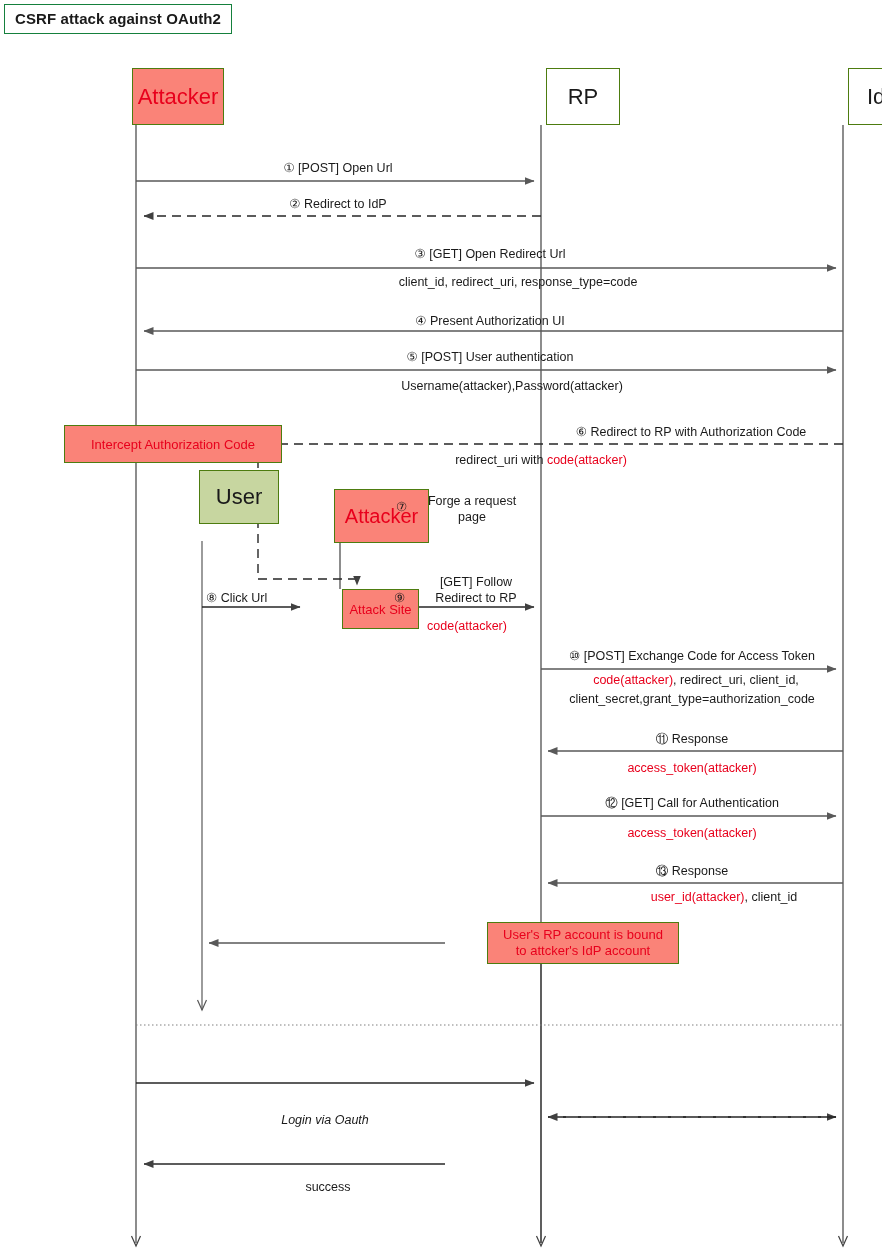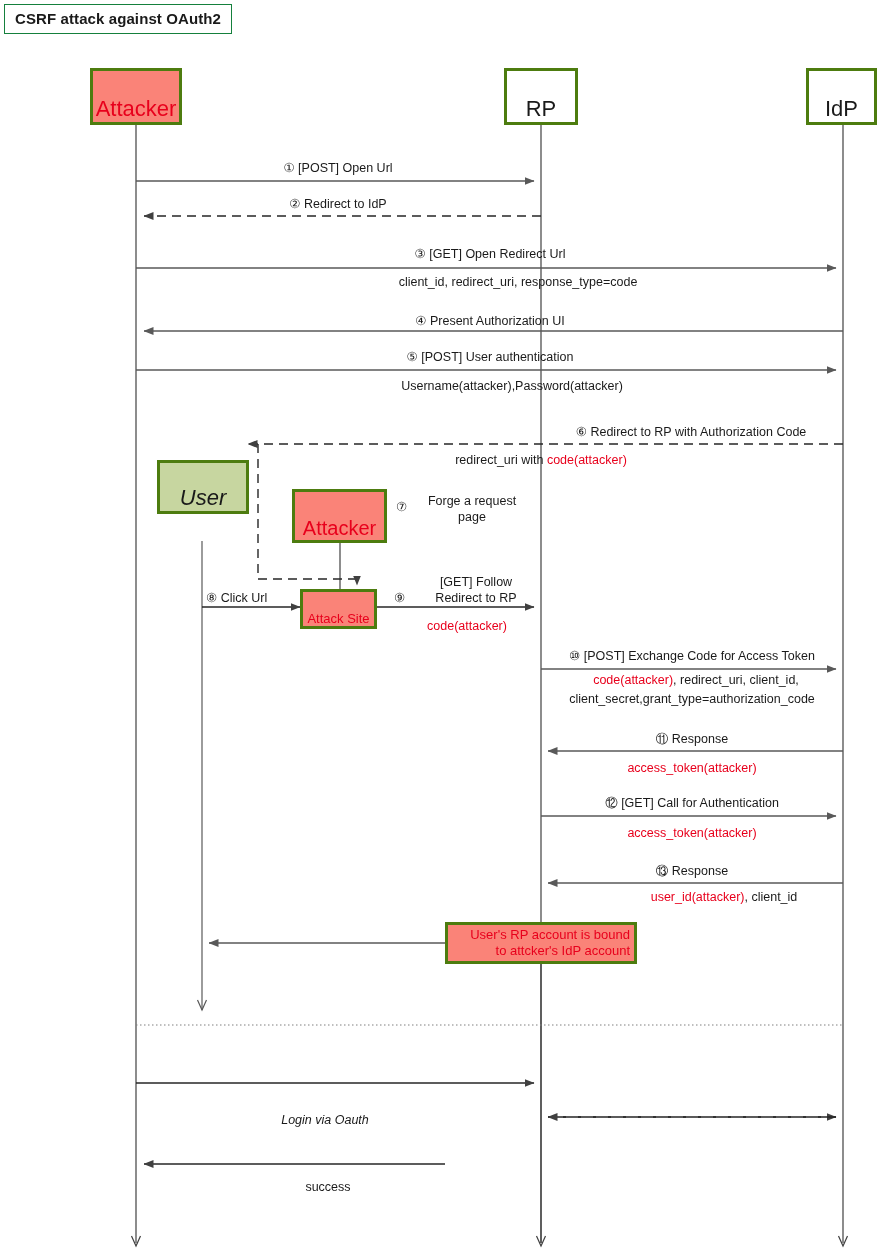--- a/index.html
+++ b/index.html
@@ -9,23 +9,23 @@
 
   .title-box{
     position:absolute;left:4px;top:4px;
     border:1px solid #15803d;background:#ffffff;
     padding:5px 10px 6px 10px;
     font-size:15px;font-weight:bold;letter-spacing:.1px;
     white-space:nowrap;
   }
 
   .actor{
-    position:absolute;border:3px solid #4d7c0f;
-    display:flex;align-items:flex-end;justify-content:center;
-    box-sizing:border-box;text-align:center;
+    position:absolute;border:1px solid #4d7c0f;
+    display:flex;align-items:center;justify-content:center;
+    box-sizing:border-box;text-align:center;margin-left:42px;
   }
   .actor.red{background:#fa8378;}
   .actor.green{background:#c7d6a0;}
   .actor.big{font-size:22px;}
   .actor.med{font-size:16px;}
   .actor.small{font-size:13px;}
   .actor.tiny{font-size:12px;line-height:1.25;padding:2px 4px;}
 
   .lbl{
     position:absolute;
@@ -114,32 +114,35 @@
   </div>
 
   <div class="actor" style="left:504px;top:68px;width:74px;height:57px;background:#ffffff;font-size:22px;">
     <span>RP</span>
   </div>
 
   <div class="actor" style="left:806px;top:68px;width:71px;height:57px;background:#ffffff;font-size:22px;">
     <span>IdP</span>
   </div>
 
-  <div class="actor green big" style="left:157px;top:460px;width:92px;height:54px;font-style:italic;">
+  <div class="actor green big" style="left:157px;top:470px;width:80px;height:54px;">
     <span>User</span>
   </div>
 
   <div class="actor red med" style="left:292px;top:489px;width:95px;height:54px;font-size:20px;">
     <span>Attacker</span>
   </div>
 
   <div class="actor red small" style="left:300px;top:589px;width:77px;height:40px;">
     <span>Attack Site</span>
   </div>
 
+  <div class="actor red" style="left:22px;top:425px;width:218px;height:38px;font-size:13px;">
+    <span>Intercept Authorization Code</span>
+  </div>
 
   <div class="actor red tiny" style="left:445px;top:922px;width:192px;height:42px;flex-direction:column;font-size:13px;">
     <span>User's RP account is bound</span>
     <span>to attcker's IdP account</span>
   </div>
 
 
   <div class="lbl c" style="left:338px;top:160px;">
     <span class="num">①</span>
     <span>[POST]  Open Url</span>

